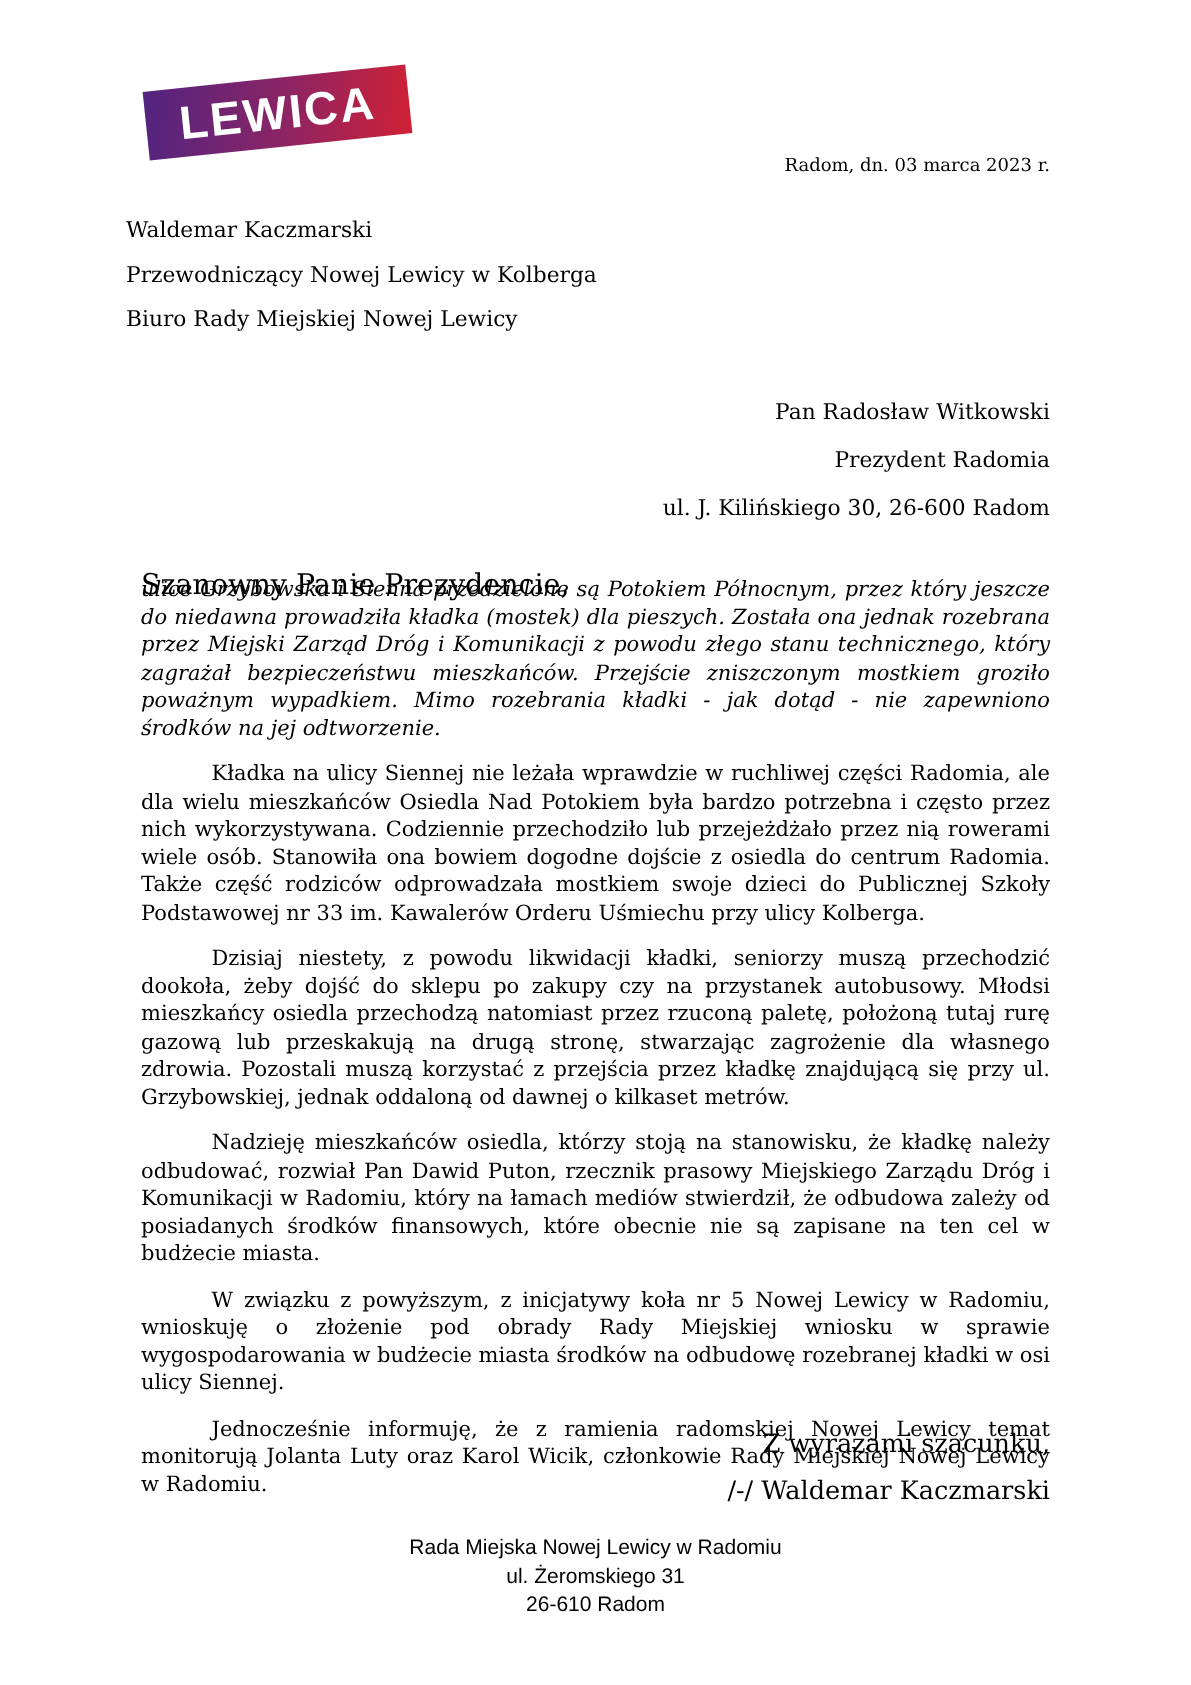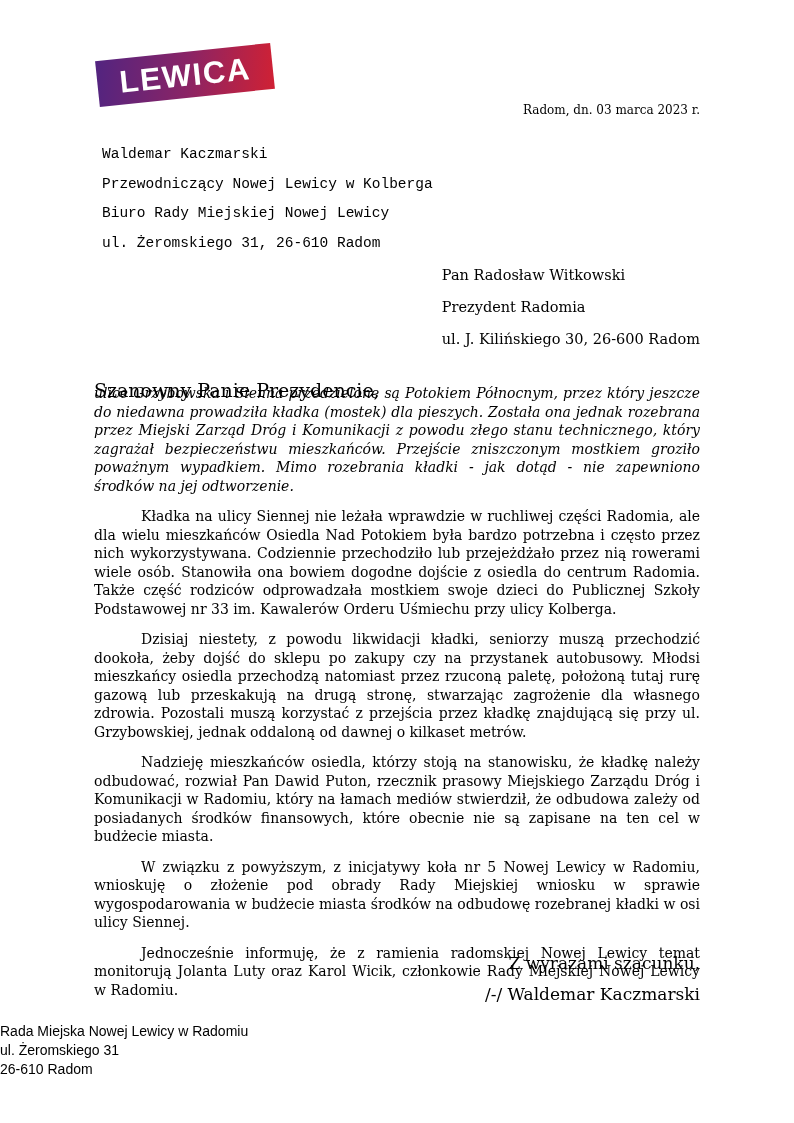--- a/index.html
+++ b/index.html
@@ -39,30 +39,30 @@
   .date-line {
     position: absolute;
     top: 103px;
     right: 94px;
     font-size: 12px;
     text-align: left;
   }
   .sender {
     position: absolute;
     top: 145px;
-    left: 102px;
+    left: 84px;
     font-size: 14.5px;
-    font-family: Liberation Mono, monospace;
   }
   .sender p { line-height: 18px; margin-bottom: 11.5px; }
   .recipient {
     position: absolute;
     top: 266px;
     right: 94px;
     font-size: 14.5px;
+    text-align: right;
   }
   .recipient p { line-height: 18px; margin-bottom: 14px; }
   .salutation {
     position: absolute;
     top: 358px;
     left: 94px;
     font-size: 19px;
     margin-top: 21px;
   }
   
@@ -88,41 +88,41 @@
     font-size: 17px;
     text-align: right;
   }
   .closing p { line-height: 18px; margin-bottom: 13px; }
   
   .footer {
     position: absolute;
     top: 1022px;
     left: 0;
     width: 100%;
+    text-align: center;
     font-family: "Liberation Sans", sans-serif;
     font-size: 14px;
   }
   .footer p { line-height: 19px; }
 </style>
 </head>
 <body>
 
 <div class="page">
 
   <div class="logo">
     <span class="logo-text">LEWICA</span>
   </div>
 
   <div class="date-line">Radom, dn. 03 marca 2023 r.</div>
 
   <div class="sender">
     <p>Waldemar Kaczmarski</p>
     <p>Przewodniczący Nowej Lewicy w Kolberga</p>
     <p>Biuro Rady Miejskiej Nowej Lewicy</p>
-    <p>ul. Żeromskiego 31, 26-610 Radom</p>
   </div>
 
   <div class="recipient">
     <p>Pan Radosław Witkowski</p>
     <p>Prezydent Radomia</p>
     <p>ul. J. Kilińskiego 30, 26-600 Radom</p>
   </div>
 
   <div class="salutation">Szanowny Panie Prezydencie,</div>
 

